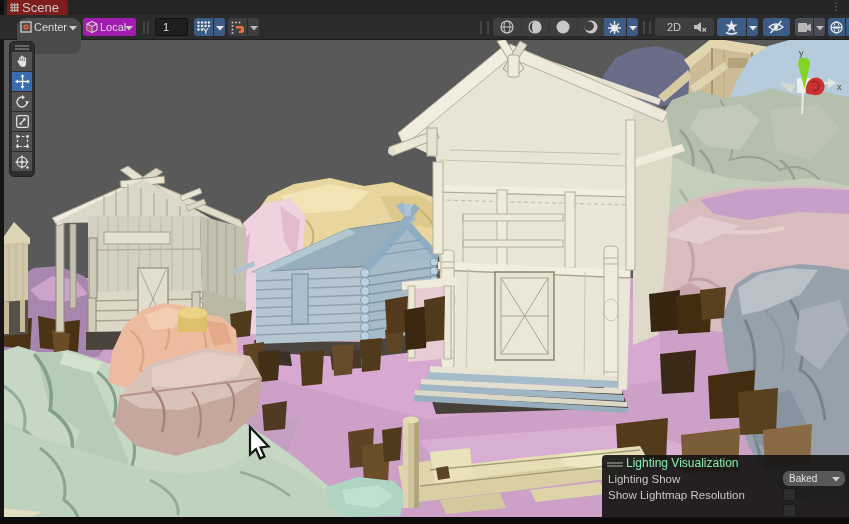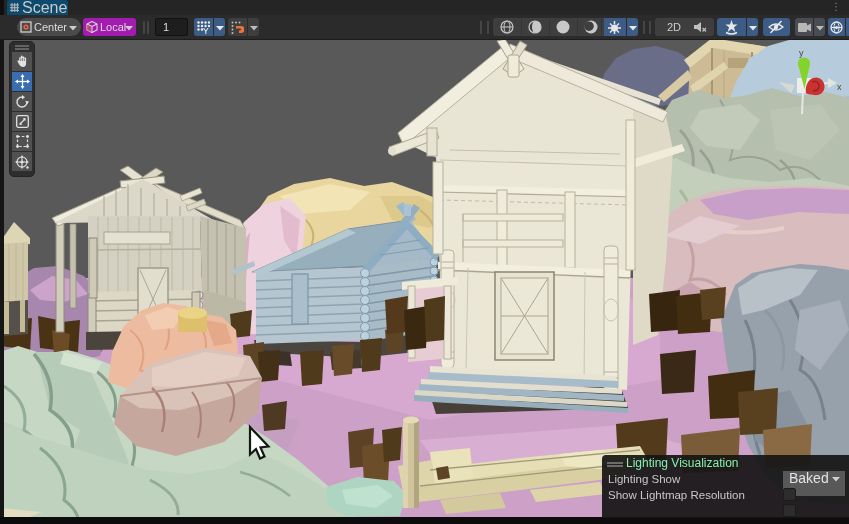--- a/index.html
+++ b/index.html
@@ -411,39 +411,39 @@
 <text x="837" y="90" font-size="9" fill="#454c42">x</text>
 
 <path d="M250,427 L250,454.5 L256,449 L260,458.5 L264.5,456.5 L260.5,447.5 L268.5,446.5 Z" fill="#ffffff" stroke="#111911" stroke-width="2.2"></path>
 
 <rect x="0" y="40" width="4" height="478" fill="#151515"></rect>
 <rect x="0" y="517" width="849" height="7" fill="#0c0c0c"></rect>
 </svg>
 
 <div class="ov" style="left:0;top:0;width:849px;height:15px;background:#252525">
 <div style="position:absolute;left:0;top:0;width:4px;height:15px;background:#0f0f0f"></div>
-<div style="position:absolute;left:7px;top:0;width:61px;height:15px;background:#0c4a6e;border-radius:3px 3px 0 0;color:#c9c9c9;font-size:16px;line-height:15px">
+<div style="position:absolute;left:7px;top:0;width:61px;height:15px;background:#7f1d1d;border-radius:3px 3px 0 0;color:#c9c9c9;font-size:13px;line-height:15px">
 <svg width="9" height="9" style="position:absolute;left:3px;top:3px" viewBox="0 0 9 9">
         <g stroke="#b4b4b4" stroke-width="1.1">
           <line x1="0" y1="2" x2="9" y2="2"></line>
           <line x1="0" y1="4.7" x2="9" y2="4.7"></line>
           <line x1="0" y1="7.4" x2="9" y2="7.4"></line>
           <line x1="2" y1="0" x2="2" y2="9"></line>
           <line x1="4.7" y1="0" x2="4.7" y2="9"></line>
           <line x1="7.4" y1="0" x2="7.4" y2="9"></line>
         </g>
       </svg>
 <span style="position:absolute;left:15px">Scene</span>
     </div>
 <div style="position:absolute;right:8px;top:1px;color:#8a8a8a;font-size:10px">⋮</div>
 </div>
 
 <div class="ov" style="left:0;top:15px;width:849px;height:25px;background:#2b2b2b;border-bottom:1px solid #1d1d1d">
 
-<div style="position:absolute;left:17px;top:3px;width:64px;height:18px;background:#4a4a4a;border-radius:9px;color:#dddddd;font-size:11px;line-height:18px">
+<div style="position:absolute;left:17px;top:3px;width:64px;height:36px;background:#4a4a4a;border-radius:9px;color:#dddddd;font-size:11px;line-height:18px">
 <svg width="12" height="12" style="position:absolute;left:3px;top:3px" viewBox="0 0 12 12">
         <rect x="1" y="1" width="10" height="10" fill="none" stroke="#cccccc" stroke-width="1.3"></rect>
         <circle cx="6" cy="6" r="2.6" fill="#e8643c"></circle>
         <circle cx="6" cy="6" r="1.1" fill="#4a4a4a"></circle>
       </svg>
 <span style="position:absolute;left:17px">Center</span>
 <svg width="8" height="6" style="position:absolute;right:4px;top:7px" viewBox="0 0 8 6">
         <polygon points="0,1 8,1 4,5.5" fill="#cccccc"></polygon>
       </svg>
     </div>
@@ -679,21 +679,21 @@
     </svg>
 </div>
 
 <div class="ov" style="left:602px;top:455px;width:247px;height:63px;background:rgba(22,22,22,0.93);border-radius:4px 0 0 0;color:#c8c8c8;font-size:11.5px">
 <svg width="16" height="5" style="position:absolute;left:5px;top:7px" viewBox="0 0 16 5">
       <line x1="0" y1="1" x2="16" y2="1" stroke="#8a8a8a" stroke-width="1.4"></line>
       <line x1="0" y1="4" x2="16" y2="4" stroke="#8a8a8a" stroke-width="1.4"></line>
     </svg>
 <div style="position:absolute;left:24px;top:1px;color:#86efac;font-size:12px">Lighting Visualization</div>
 <div style="position:absolute;left:6px;top:18px">Lighting Show</div>
-<div style="position:absolute;left:181px;top:16px;width:62px;height:25px;background:#585858;border-radius:0;color:#e2e2e2;font-size:14px;line-height:15px">
+<div style="position:absolute;left:181px;top:16px;width:62px;height:15px;background:#585858;border-radius:6px;color:#e2e2e2;font-size:10px;line-height:15px">
 <span style="position:absolute;left:6px">Baked</span>
 <svg width="8" height="6" style="position:absolute;right:5px;top:5px" viewBox="0 0 8 6">
         <polygon points="0,1 8,1 4,5.5" fill="#d0d0d0"></polygon>
       </svg>
     </div>
 <div style="position:absolute;left:6px;top:34px">Show Lightmap Resolution</div>
 <div style="position:absolute;left:181px;top:33px;width:13px;height:13px;background:#2d2d2d;border:1px solid #1c1c1c;border-radius:2px"></div>
 <div style="position:absolute;left:181px;top:49px;width:13px;height:13px;background:#2d2d2d;border:1px solid #1c1c1c;border-radius:2px"></div>
 </div>
 

